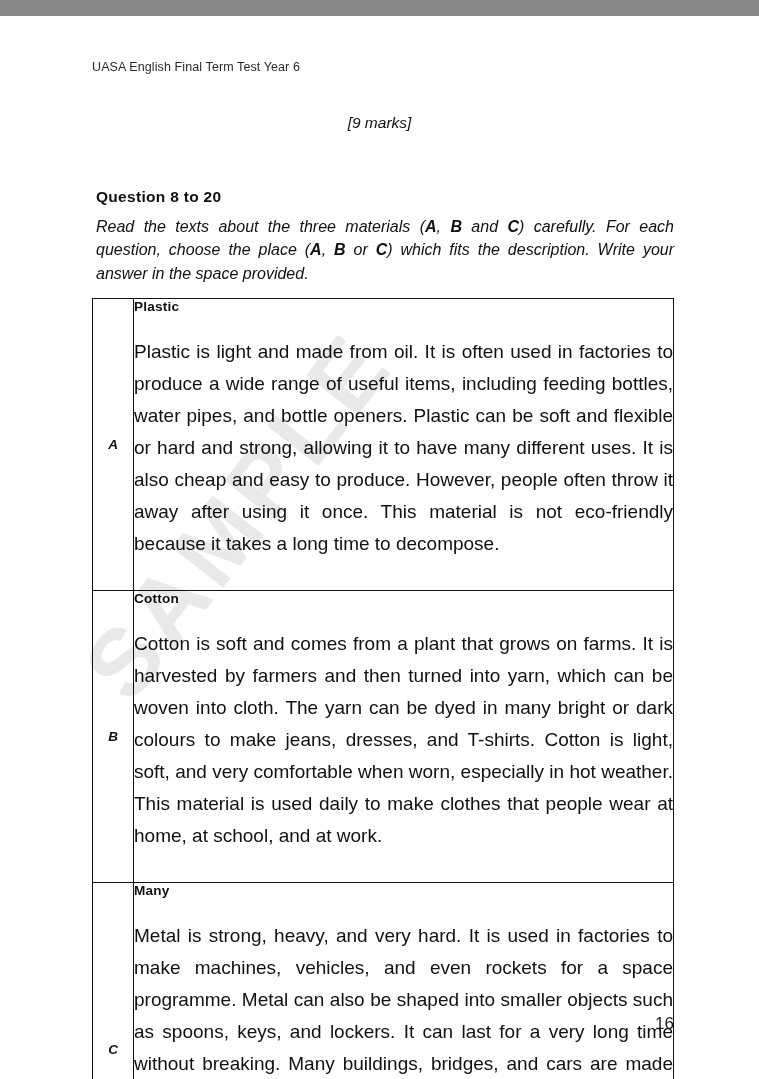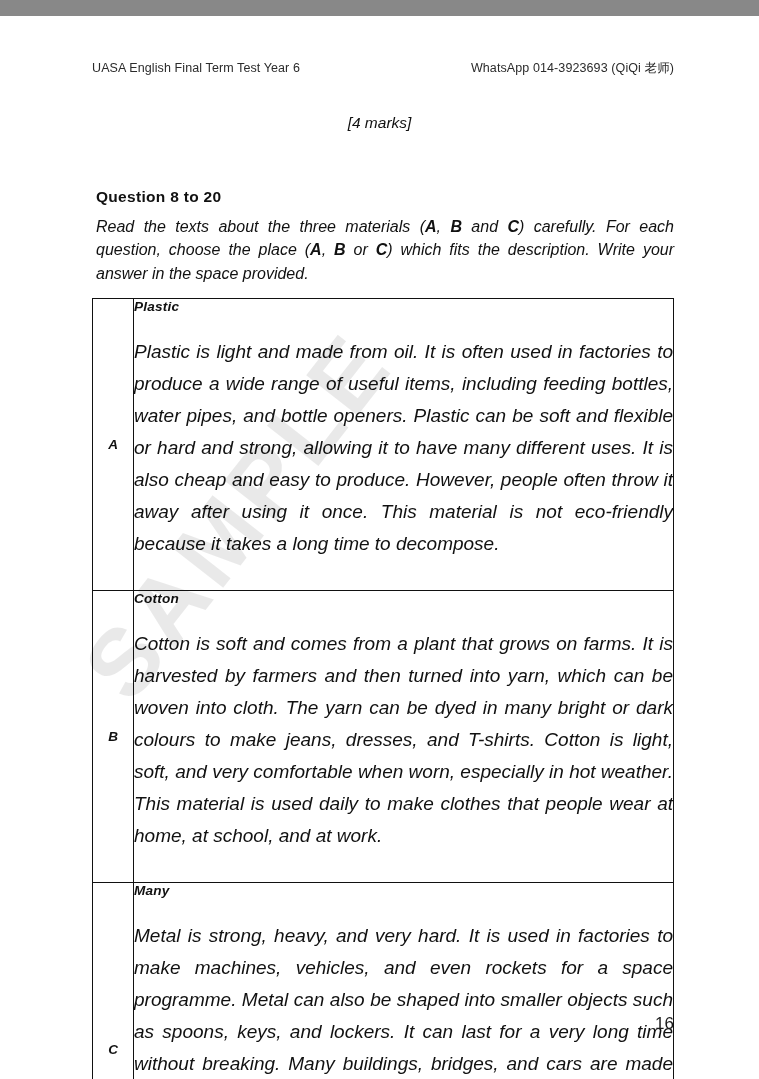--- a/index.html
+++ b/index.html
@@ -87,21 +87,20 @@
     top: 282px;
     left: 92px;
     width: 582px;
     border-collapse: collapse;
     table-layout: fixed;
   }
   .materials-table td {
     border: 1.1px solid #111;
     vertical-align: middle;
     padding: 0;
-    font-style: italic;
   }
   .col-letter { width: 41px; }
   .cell-letter {
     text-align: center;
     font-size: 13.5px;
     font-weight: bold;
     font-style: italic;
     color: #111;
   }
   .cell-body {
@@ -169,25 +168,24 @@
     letter-spacing: 0.2px;
   }
 </style>
 </head>
 <body>
 
 <div class="page">
 
   <div class="running-header">
     <span class="rh-left">UASA English Final Term Test Year 6</span>
-    <span class="rh-right">WhatsApp 014-3923693 (QiQi 老师)</span>
   </div>
 
   <div class="part-title-block">
-    <div class="part-marks">[4 marks]</div>
+    <div class="part-marks">[9 marks]</div>
   </div>
 
   <div class="question-heading">Question 8 to 20</div>
 
   <div class="rubric"><span>Read the texts about the three materials (</span><b>A</b><span>,  </span><b>B</b><span> and </span><b>C</b><span>) carefully. For each question, choose the place (</span><b>A</b><span>,  </span><b>B</b><span> or </span><b>C</b><span>) which fits the description. Write your answer in the space provided.</span></div>
 
   <table class="materials-table">
     <colgroup>
       <col class="col-letter">
       <col>

